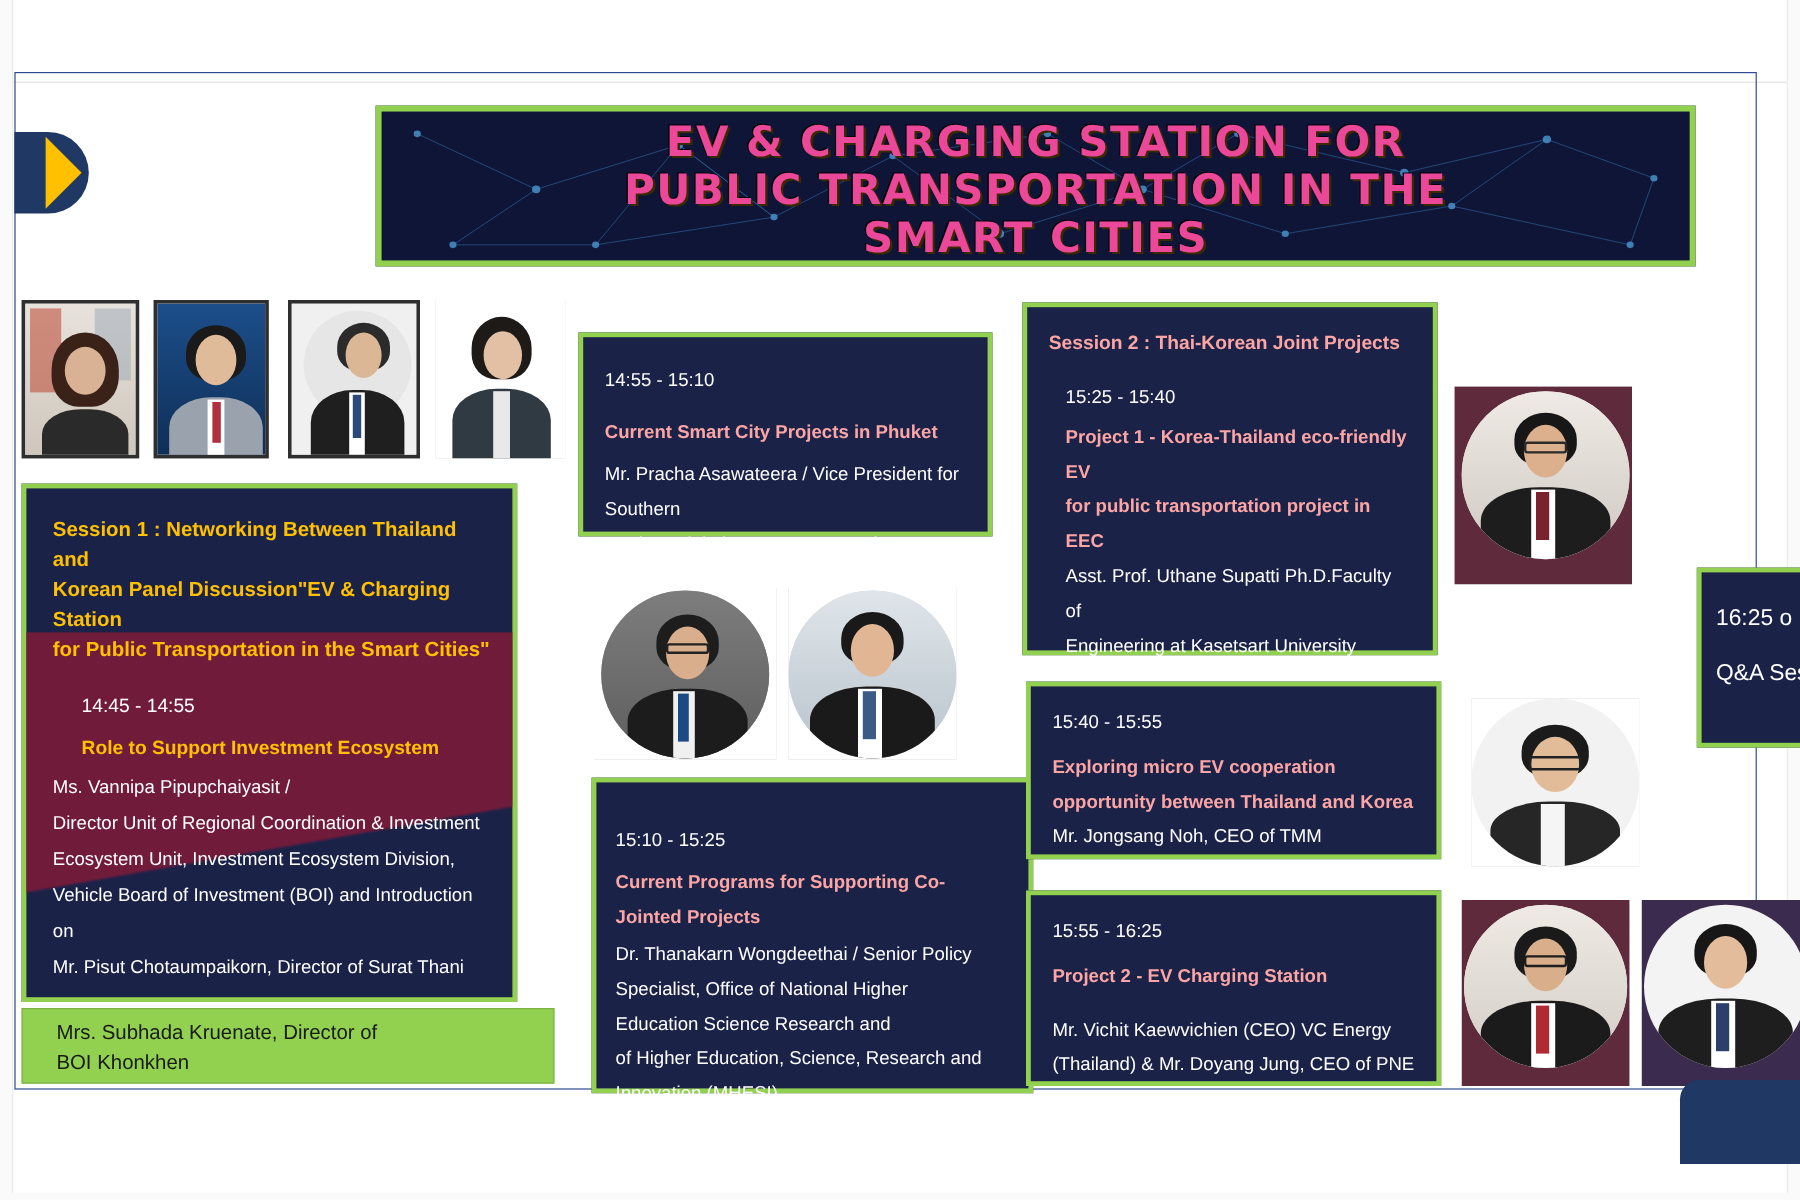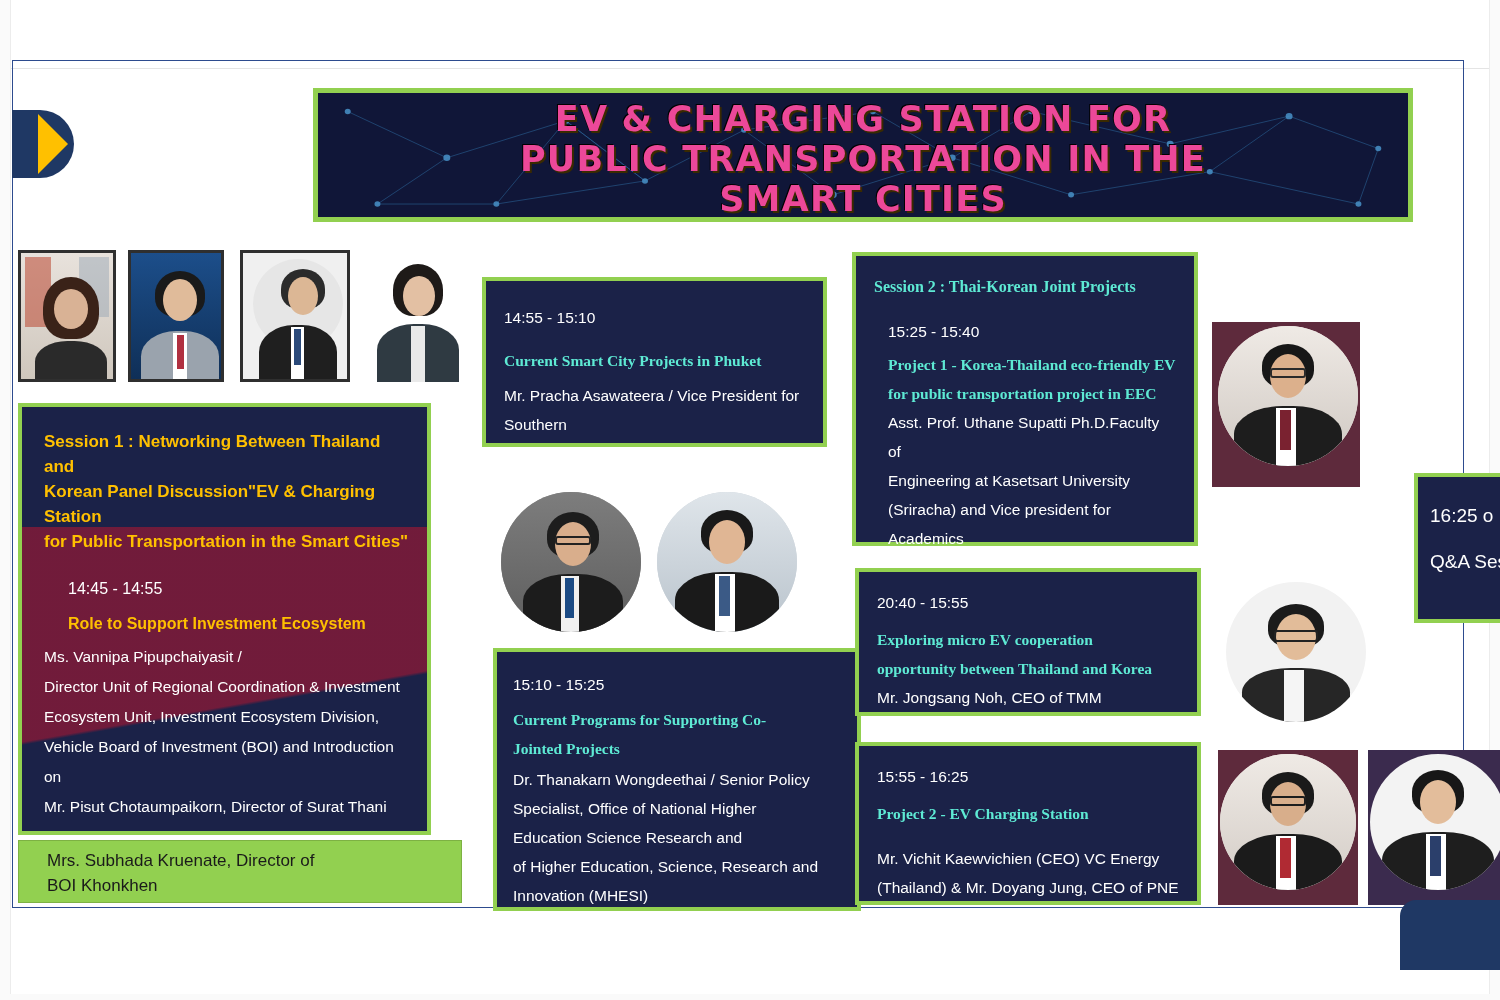--- a/index.html
+++ b/index.html
@@ -72,23 +72,22 @@
     position: absolute;
     background: #1b2248;
     border: 4px solid #92d050;
     box-sizing: border-box;
     color: #ffffff;
     font-size: 15.5px;
     line-height: 29px;
     padding: 14px 16px;
   }
   .card .hl {
-    color: #5eead4;
+    color: #fca5a5;
     font-weight: bold;
-    font-family: Liberation Serif, serif;
   }
   .card .time {
     color: #ffffff;
   }
 
   
   #session1-card {
     left: 18px; top: 403px;
     width: 413px; height: 432px;
     padding: 22px 18px 10px 22px;
@@ -323,21 +322,21 @@
     <div class="circle-photo" style="position:absolute;left:0;top:2px;width:140px;height:140px;background:#cfd6dc;overflow:hidden;">
       <div style="position:absolute;left:0;top:0;width:100%;height:100%;background:linear-gradient(#dfe5ea,#b9c3cc);"></div>
       <div class="hair" style="position:absolute;left:44px;top:18px;width:52px;height:44px;background:#191919;"></div>
       <div class="face" style="position:absolute;left:52px;top:28px;width:36px;height:44px;background:#e0b694;"></div>
       <div class="body" style="position:absolute;left:18px;top:80px;width:104px;height:62px;background:#1a1a1a;"></div>
       <div style="position:absolute;left:58px;top:82px;width:20px;height:60px;background:#ffffff;"></div>
       <div style="position:absolute;left:62px;top:84px;width:11px;height:40px;background:#3b5a86;"></div>
     </div>
   </div>
 
-  <div class="card" style="left:493px; top:648px; width:368px; height:263px; padding:18px 16px;">
+  <div class="card" style="left:493px; top:648px; width:368px; height:263px; padding:34px 16px;">
     <div class="time" style="margin-bottom:6px;">15:10 - 15:25</div>
     <div class="hl">Current Programs for Supporting Co-</div>
     <div class="hl" style="margin-bottom:2px;">Jointed Projects</div>
     <div>
       <div> Dr. Thanakarn Wongdeethai / Senior Policy</div>
       <div>Specialist, Office of  National Higher</div>
       <div>Education Science Research and</div>
       <div>of Higher Education, Science, Research and</div>
       <div>Innovation (MHESI)</div>
     </div>
@@ -366,21 +365,21 @@
       <div class="hair" style="position:absolute;left:44px;top:18px;width:52px;height:44px;background:#171717;"></div>
       <div class="face" style="position:absolute;left:52px;top:28px;width:36px;height:44px;background:#dcb08c;"></div>
       <div style="position:absolute;left:52px;top:42px;width:36px;height:10px;border:2px solid #2a2a2a;border-radius:3px;box-sizing:border-box;"></div>
       <div class="body" style="position:absolute;left:16px;top:80px;width:108px;height:62px;background:#1d1d1d;"></div>
       <div style="position:absolute;left:58px;top:82px;width:20px;height:60px;background:#ffffff;"></div>
       <div style="position:absolute;left:62px;top:84px;width:11px;height:40px;background:#7a2230;"></div>
     </div>
   </div>
 
   <div class="card" style="left:855px; top:568px; width:346px; height:148px; padding:16px 18px;">
-    <div class="time" style="margin-bottom:8px;">20:40 - 15:55</div>
+    <div class="time" style="margin-bottom:8px;">15:40 - 15:55</div>
     <div class="hl">Exploring micro EV cooperation</div>
     <div class="hl">opportunity between Thailand and Korea</div>
     <div>Mr. Jongsang Noh, CEO of TMM</div>
   </div>
 
   <div class="photo" style="left:1226px; top:582px; width:140px; height:140px; border:0;">
     <div class="ph-bg" style="background:#ffffff;"></div>
     <div class="circle-photo" style="position:absolute;left:0;top:0;width:140px;height:140px;background:#f2f2f2;overflow:hidden;">
       <div class="hair" style="position:absolute;left:42px;top:22px;width:56px;height:44px;background:#1b1b1b;"></div>
       <div class="face" style="position:absolute;left:50px;top:32px;width:40px;height:46px;background:#e2bc99;"></div>

